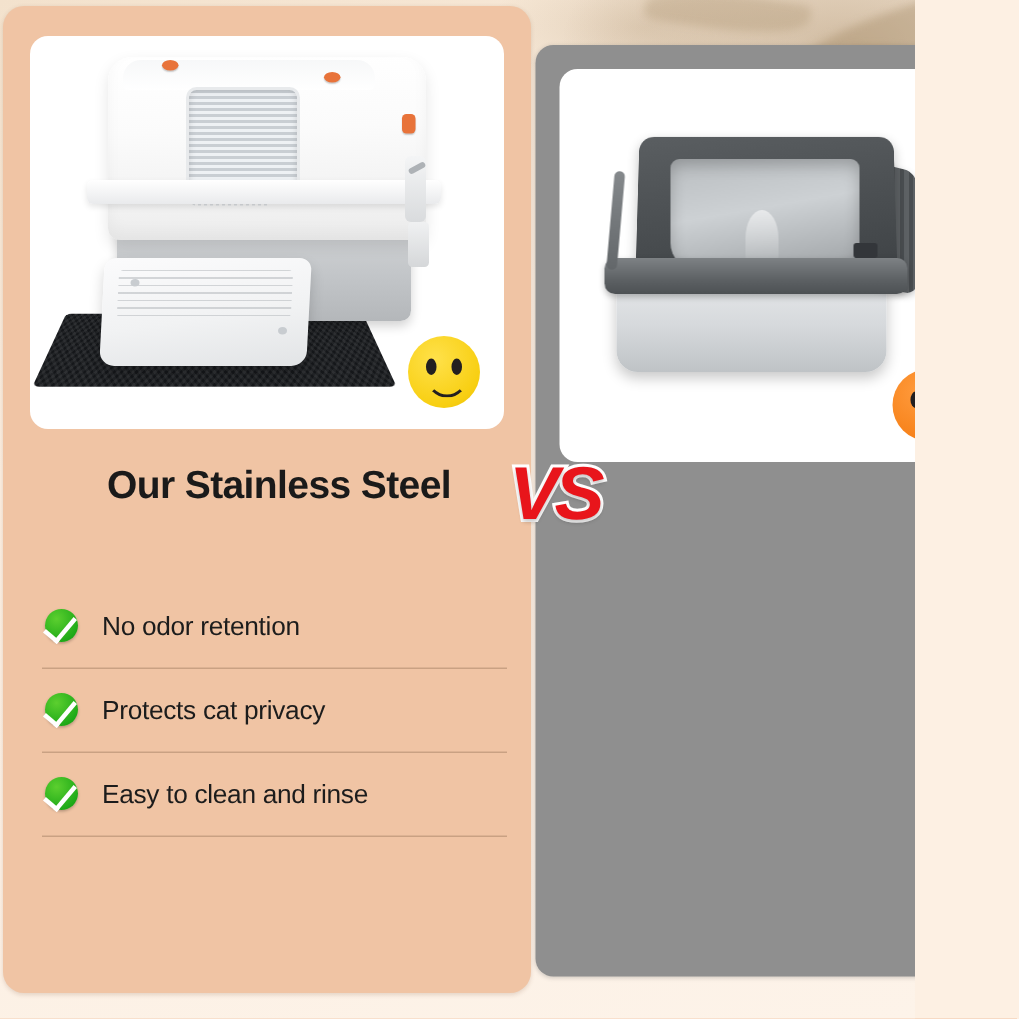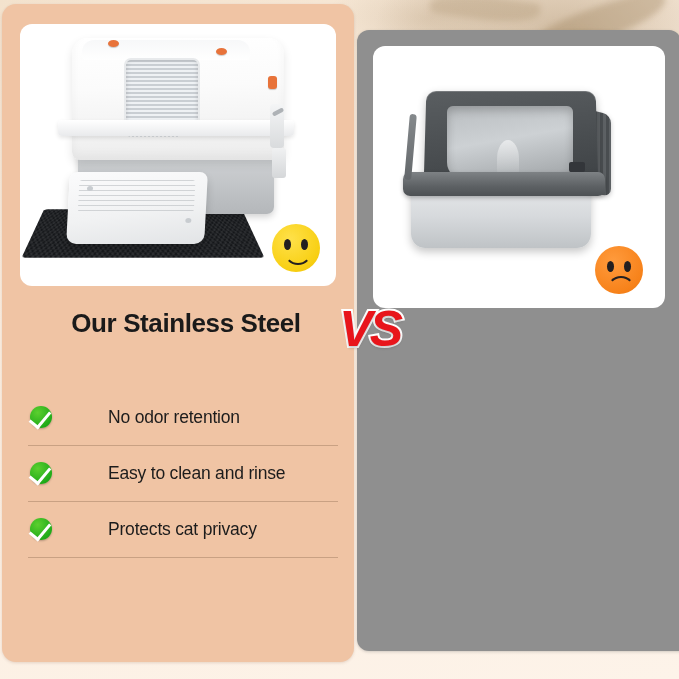--- a/index.html
+++ b/index.html
@@ -11,21 +11,21 @@
     width: 679px;
     height: 679px;
     overflow: hidden;
     font-family: "Liberation Sans", sans-serif;
     background: #fdf0e3;
   }
 
   
   #page {
     position: relative;
-    width: 679px;
+    width: 610px;
     height: 679px;
     background:
       radial-gradient(ellipse 300px 150px at 560px 30px, rgba(176,150,116,0.55) 0%, rgba(176,150,116,0.0) 62%),
       radial-gradient(ellipse 200px 90px at 660px 95px, rgba(176,150,116,0.45) 0%, rgba(176,150,116,0.0) 65%),
       radial-gradient(ellipse 150px 60px at 430px 18px, rgba(176,150,116,0.30) 0%, rgba(176,150,116,0.0) 70%),
       linear-gradient(160deg, #f3e2cd 0%, #fbeee0 35%, #fdf3e9 100%);
     overflow: hidden;
   }
   
   .leaf {
@@ -355,21 +355,20 @@
     width: 34px;
     height: 28px;
     position: relative;
     margin-right: 6px;
   }
   .feature-text {
     font-size: 17.5px;
     line-height: 24px;
     color: #1c1c1c;
     letter-spacing: -0.2px;
-    margin-left: 40px;
   }
 
   
   .check-icon {
     position: absolute;
     left: 2px; top: 3px;
     width: 22px; height: 22px;
     border-radius: 50%;
     background: radial-gradient(circle at 35% 30%, #5ccf2f, #1faa18 72%, #168a12 100%);
     box-shadow: 0 1px 2px rgba(0,0,0,0.25);
@@ -435,28 +434,28 @@
         <span class="feature-icon">
             <span class="check-icon"></span>
           </span>
         <span class="feature-text">No odor retention</span>
         <span class="divider"></span>
       </div>
       <div class="feature">
         <span class="feature-icon">
             <span class="check-icon"></span>
           </span>
-        <span class="feature-text">Easy to clean and rinse</span>
+        <span class="feature-text">Protects cat privacy</span>
         <span class="divider"></span>
       </div>
       <div class="feature">
         <span class="feature-icon">
             <span class="check-icon"></span>
           </span>
-        <span class="feature-text">Protects cat privacy</span>
+        <span class="feature-text">Easy to clean and rinse</span>
         <span class="divider"></span>
       </div>
     </div>
   </div>
 
   <div class="panel" id="panel-right">
 
     <div class="img-card" id="img-card-right">
       <div class="photo">
         <div class="plastic-base"></div>

